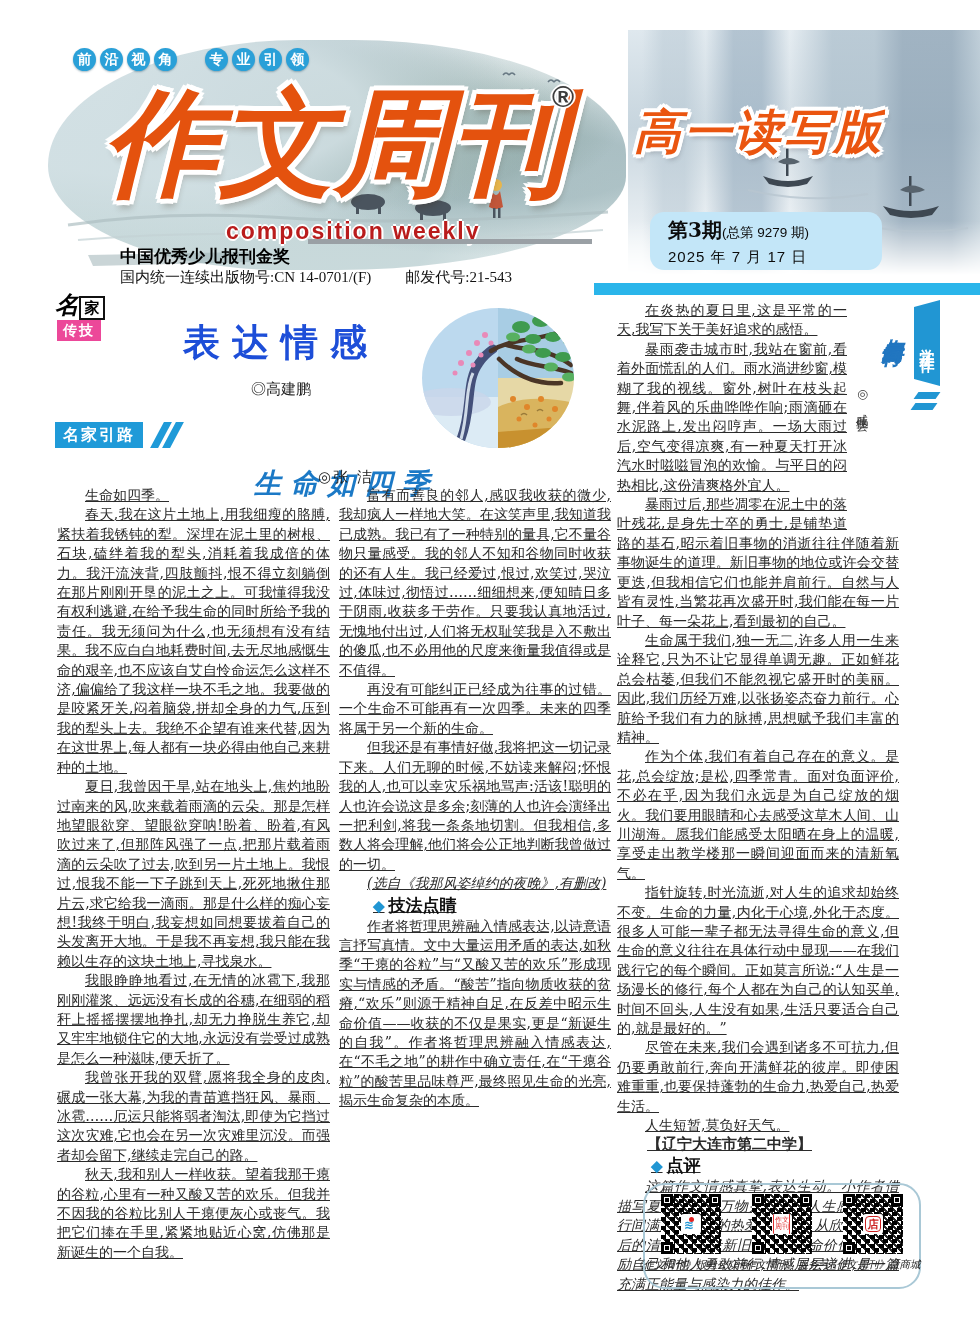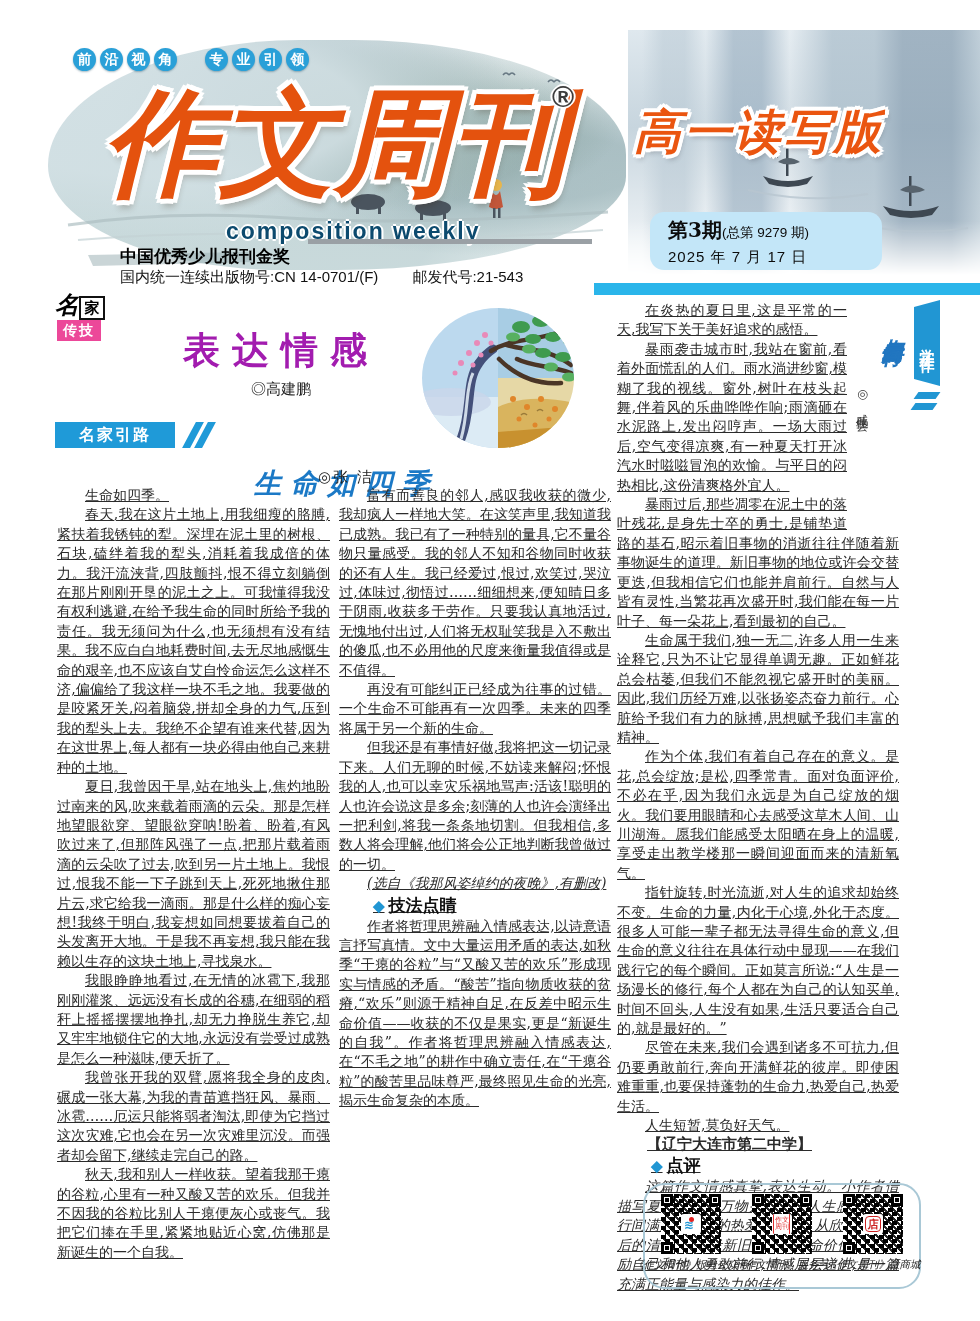--- a/index.html
+++ b/index.html
@@ -28,56 +28,56 @@
   
   .badges{left:73px;top:48px;display:flex;gap:28px;}
   .badge-group{display:flex;gap:4px;}
   .cchar{display:inline-flex;align-items:center;justify-content:center;width:23px;height:23px;border-radius:50%;
     background:#2aa0d8;color:#fff;font:bold 14px "Liberation Sans",sans-serif;box-shadow:0 1px 2px rgba(0,60,90,.35);}
   .masthead{left:103px;top:72px;width:452px;display:flex;justify-content:space-between;
     font:900 116px/140px "DejaVu Serif",serif;color:#e4520e;font-style:italic;
     text-shadow:-5px 0 #fff,5px 0 #fff,0 -5px #fff,0 5px #fff,-4px -4px #fff,4px 4px #fff,-4px 4px #fff,4px -4px #fff,2px 8px 6px rgba(60,40,20,.25);}
   .reg{left:552px;top:80px;font:bold 30px "Liberation Sans",sans-serif;color:#3c3c3c;
     text-shadow:-2px 0 #fff,2px 0 #fff,0 2px #fff,0 -2px #fff;}
-  .mast-en{left:226px;top:218px;font:bold 23px "Liberation Sans",sans-serif;color:#0c4a6e;letter-spacing:2px;
+  .mast-en{left:226px;top:218px;font:bold 23px "Liberation Sans",sans-serif;color:#b91c1c;letter-spacing:2px;
     text-shadow:-2px 0 #fff,2px 0 #fff,0 2px #fff,0 -2px #fff;}
   .rule{left:308px;top:239px;width:284px;height:5px;background:#9aa0a5;}
   .award{left:120px;top:245px;font:bold 17px "Liberation Sans",sans-serif;color:#000;}
   .publine{left:120px;top:268px;font:15px "Liberation Sans",sans-serif;color:#111;}
-  .publine span{margin-right:34px;}
+  .publine span{margin-right:34px;font-family:Liberation Serif, serif;}
   .edition{left:634px;top:104px;font:900 47px/56px "DejaVu Serif",serif;font-style:italic;color:#ea5510;letter-spacing:3px;
     text-shadow:-4px 0 #fff,4px 0 #fff,0 -4px #fff,0 4px #fff,-3px -3px #fff,3px 3px #fff,-3px 3px #fff,3px -3px #fff,2px 5px 5px rgba(50,50,60,.3);}
   .issue-box{left:650px;top:212px;width:232px;height:58px;background:#c3e6f8;border-radius:14px;
     padding:5px 0 0 18px;box-sizing:border-box;color:#0c0c0c;}
   .issue-line1{font:bold 15px "Liberation Sans",sans-serif;}
   .issue-no{font:bold 20px "DejaVu Serif",serif;}
   .issue-total{font:13.5px "Liberation Sans",sans-serif;}
   .issue-date{font:15px "Liberation Sans",sans-serif;margin-top:4px;letter-spacing:1px;}
   .cyan-strip{left:594px;top:283px;width:386px;height:12px;background:#2ab5ea;}
 
   
   .mj-badge{left:55px;top:296px;width:56px;height:50px;font-family:"Liberation Sans",sans-serif;}
   .mj-ming{position:absolute;left:0;top:-4px;font:900 24px/26px "DejaVu Serif",serif;font-style:italic;color:#000;}
   .mj-jia{position:absolute;left:24px;top:0;width:22px;height:20px;border:2px solid #111;background:#fff;
     font:bold 15px/20px "Liberation Sans",sans-serif;text-align:center;color:#000;}
   .mj-chuanji{position:absolute;left:2px;top:24px;width:44px;height:21px;background:#ec4899;color:#fff;
     font:bold 14px/21px "Liberation Sans",sans-serif;text-align:center;letter-spacing:2px;}
-  .yinlu{left:55px;top:422px;height:26px;background:#1f9ad8;color:#fff;padding:0 24px;
+  .yinlu{left:55px;top:422px;height:26px;background:#1f9ad8;color:#fff;padding:0 8px;
     font:bold 16px/26px "Liberation Sans",sans-serif;letter-spacing:2px;}
   .yinlu:after{content:"";position:absolute;right:-22px;top:0;width:8px;height:26px;background:#1f9ad8;transform:skewX(-28deg);
     box-shadow:12px 0 0 #1f9ad8;}
   .xuezi{left:914px;top:300px;width:26px;height:86px;background:#2196d3;color:#fff;
     writing-mode:vertical-rl;text-align:center;font:bold 15px/26px "Liberation Sans",sans-serif;letter-spacing:3px;
     clip-path:polygon(0 8%,100% 0,100% 100%,0 92%);}
   .xuezi-slash{left:916px;top:392px;width:22px;height:7px;background:#2196d3;transform:skewX(-35deg);}
   .xuezi-slash2{left:913px;top:403px;width:22px;height:7px;background:#2196d3;transform:skewX(-35deg);}
 
   
-  .title1{left:148px;top:326px;width:266px;text-align:center;font:900 37px "DejaVu Serif",serif;
-    color:#a21caf;letter-spacing:12px;}
+  .title1{left:148px;top:318px;width:266px;text-align:center;font:900 37px "DejaVu Serif",serif;
+    color:#1d4ed8;letter-spacing:12px;}
   .author1{left:148px;top:380px;width:266px;text-align:center;font:15px "Liberation Sans",sans-serif;color:#222;}
   .title2{left:236px;top:434px;width:220px;text-align:center;font:bold italic 28px "DejaVu Serif",serif;
     color:#1b79c6;letter-spacing:9px;margin-top:31px;}
   .author2{left:236px;top:468px;width:220px;text-align:center;font:15px "DejaVu Serif",serif;color:#222;letter-spacing:2px;}
   .vert-title{left:878px;top:322px;height:180px;writing-mode:vertical-rl;
     font:bold italic 21px "DejaVu Serif",serif;color:#2176c0;letter-spacing:1px;}
   .vert-author{left:853px;top:386px;height:100px;writing-mode:vertical-rl;
     font:12.5px "DejaVu Serif",serif;color:#333;letter-spacing:3px;}
 
   

